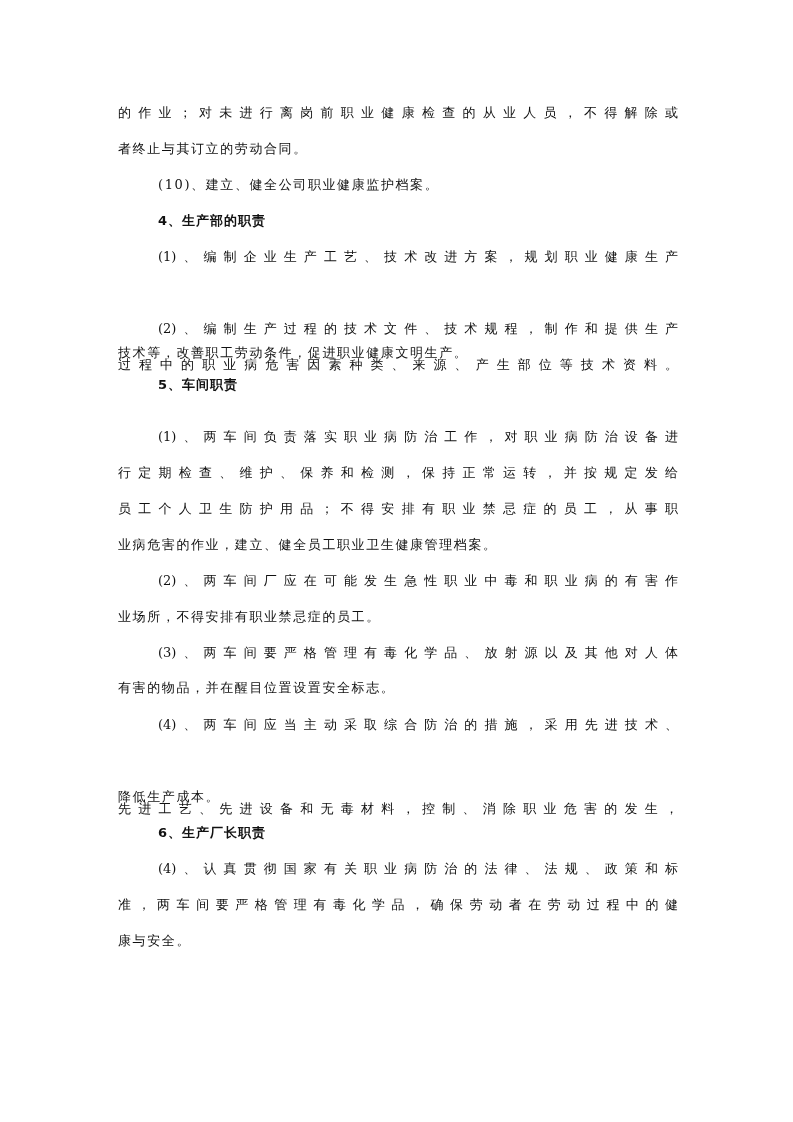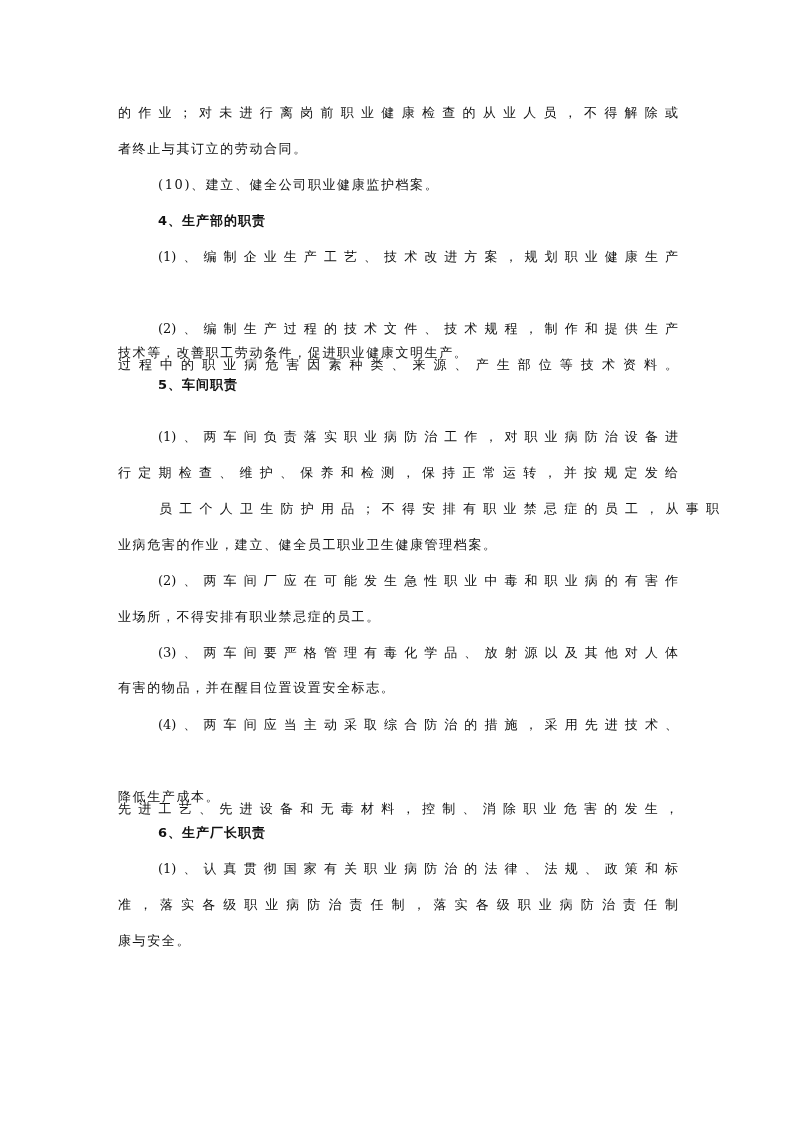--- a/index.html
+++ b/index.html
@@ -56,26 +56,26 @@
     <div class="line" style="top: 36px;">者终止与其订立的劳动合同。</div>
     <div class="line indent" style="top: 72px;">(10)、建立、健全公司职业健康监护档案。</div>
     <div class="line indent heading" style="top: 108px;">4、生产部的职责</div>
     <div class="line indent justify" style="top: 144px;">(1)、编制企业生产工艺、技术改进方案，规划职业健康生产</div>
     <div class="line" style="top: 196px; margin-top: 44px;">技术等，改善职工劳动条件，促进职业健康文明生产。</div>
     <div class="line indent justify" style="top: 216px;">(2)、编制生产过程的技术文件、技术规程，制作和提供生产</div>
     <div class="line justify" style="top: 252px;">过程中的职业病危害因素种类、来源、产生部位等技术资料。</div>
     <div class="line indent heading" style="top: 272px;">5、车间职责</div>
     <div class="line indent justify" style="top: 324px;">(1)、两车间负责落实职业病防治工作，对职业病防治设备进</div>
     <div class="line justify" style="top: 360px;">行定期检查、维护、保养和检测，保持正常运转，并按规定发给</div>
-    <div class="line justify" style="top: 396px; margin-left: 41px;">员工个人卫生防护用品；不得安排有职业禁忌症的员工，从事职</div>
+    <div class="line justify" style="top: 396px;">员工个人卫生防护用品；不得安排有职业禁忌症的员工，从事职</div>
     <div class="line" style="top: 432px;">业病危害的作业，建立、健全员工职业卫生健康管理档案。</div>
     <div class="line indent justify" style="top: 468px;">(2)、两车间厂应在可能发生急性职业中毒和职业病的有害作</div>
     <div class="line" style="top: 504px;">业场所，不得安排有职业禁忌症的员工。</div>
     <div class="line indent justify" style="top: 540px;">(3)、两车间要严格管理有毒化学品、放射源以及其他对人体</div>
     <div class="line" style="top: 576px; font-family: Liberation Mono, monospace;">有害的物品，并在醒目位置设置安全标志。</div>
     <div class="line indent justify" style="top: 612px;">(4)、两车间应当主动采取综合防治的措施，采用先进技术、</div>
     <div class="line justify" style="top: 648px; margin-top: 48px;">先进工艺、先进设备和无毒材料，控制、消除职业危害的发生，</div>
     <div class="line" style="top: 684px;">降低生产成本。</div>
     <div class="line indent heading" style="top: 720px;">6、生产厂长职责</div>
-    <div class="line indent justify" style="top: 756px;">(1)、认真贯彻国家有关职业病防治的法律、法规、政策和标</div>
-    <div class="line justify" style="top: 792px;">准，落实各级职业病防治责任制，落实各级职业病防治责任制</div>
+    <div class="line indent justify" style="top: 756px;">(4)、认真贯彻国家有关职业病防治的法律、法规、政策和标</div>
+    <div class="line justify" style="top: 792px;">准，两车间要严格管理有毒化学品，确保劳动者在劳动过程中的健</div>
     <div class="line" style="top: 828px;">康与安全。</div>
   </div>
 
 </body></html>

